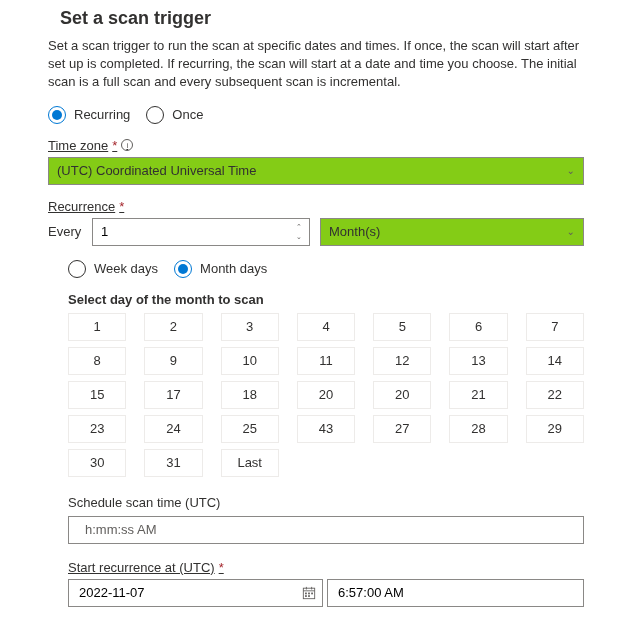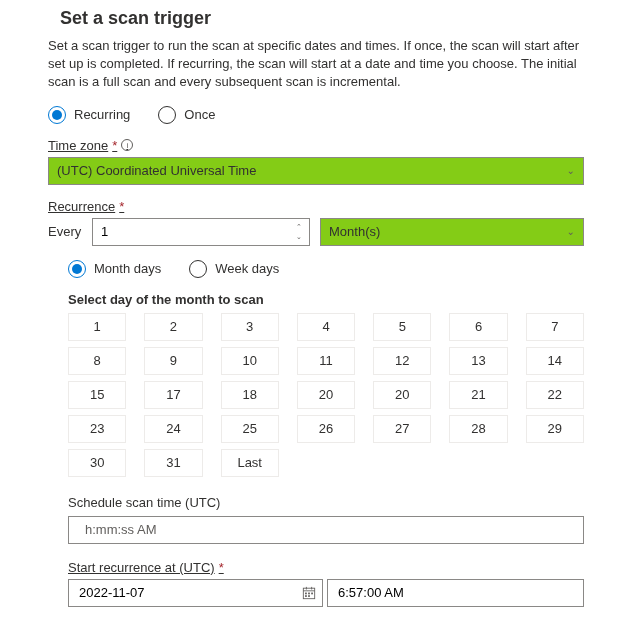--- a/index.html
+++ b/index.html
@@ -19,21 +19,21 @@
     color: #323130;
   }
   .desc {
     font-size: 13px;
     color: #323130;
     line-height: 1.4;
     margin-bottom: 14px;
   }
   .radio-row {
     display: flex;
-    gap: 28px;
+    gap: 16px;
     align-items: center;
     margin-bottom: 14px;
   }
   .radio {
     display: flex;
     align-items: center;
     gap: 8px;
     cursor: pointer;
   }
   .radio .circle {
@@ -269,29 +269,29 @@
     </div>
     <div class="select unit-select">
       <span>Month(s)</span>
       <span class="chev">⌄</span>
     </div>
   </div>
 </div>
 
 <div class="indent">
   <div class="radio-row">
+    <div class="radio">
+      <span class="circle"></span>
+      <span>Week days</span>
+    </div>
     <div class="radio selected">
       <span class="circle">
           <span class="dot"></span>
         </span>
       <span>Month days</span>
-    </div>
-    <div class="radio">
-      <span class="circle"></span>
-      <span>Week days</span>
     </div>
   </div>
 
   <div class="sub-label">Select day of the month to scan</div>
   <div class="day-grid" id="day-grid">
       <div class="day-cell">1</div>
       <div class="day-cell">2</div>
       <div class="day-cell">3</div>
       <div class="day-cell">4</div>
       <div class="day-cell">5</div>
@@ -307,21 +307,21 @@
       <div class="day-cell">15</div>
       <div class="day-cell">17</div>
       <div class="day-cell">18</div>
       <div class="day-cell">20</div>
       <div class="day-cell">20</div>
       <div class="day-cell">21</div>
       <div class="day-cell">22</div>
       <div class="day-cell">23</div>
       <div class="day-cell">24</div>
       <div class="day-cell">25</div>
-      <div class="day-cell">26</div>
+      <div class="day-cell">43</div>
       <div class="day-cell">27</div>
       <div class="day-cell">28</div>
       <div class="day-cell">29</div>
       <div class="day-cell">30</div>
       <div class="day-cell">31</div>
       <div class="day-cell">Last</div>
     </div>
 
   <div class="sub-label" style="font-weight:400; margin-top:18px;">Schedule scan time (UTC)</div>
   <div class="text-input">

